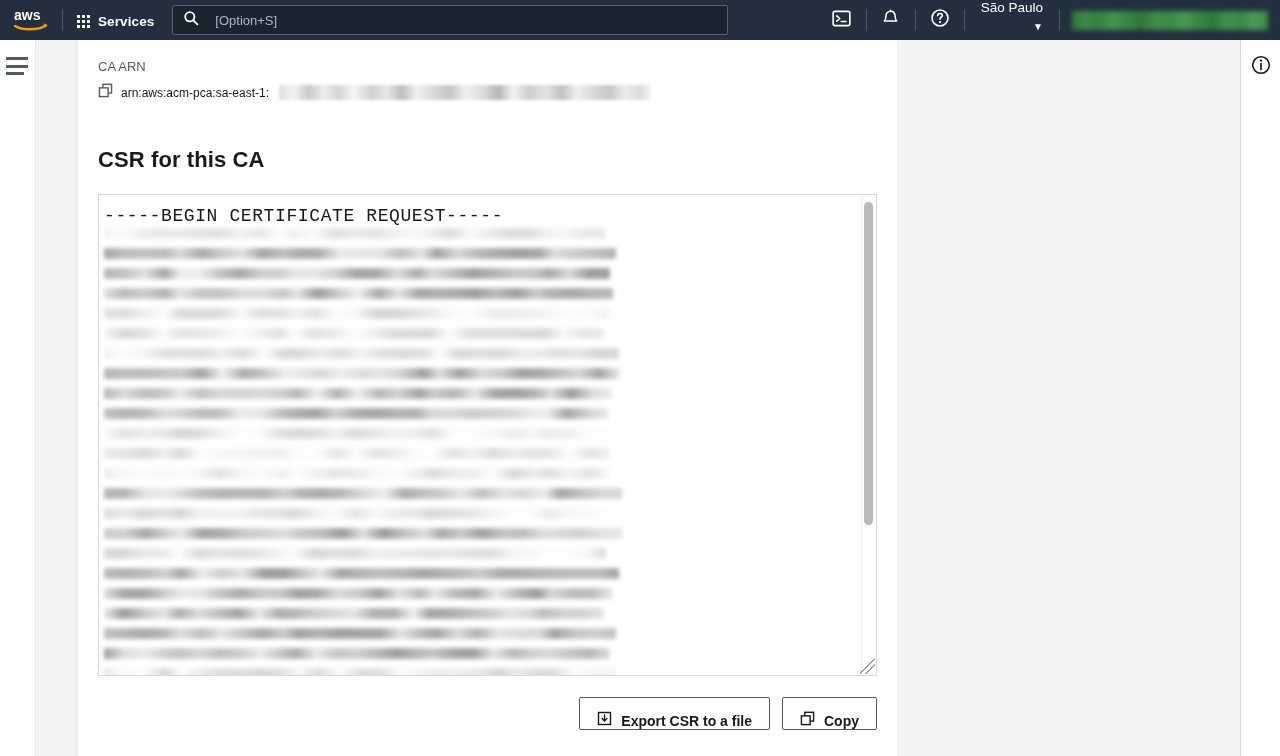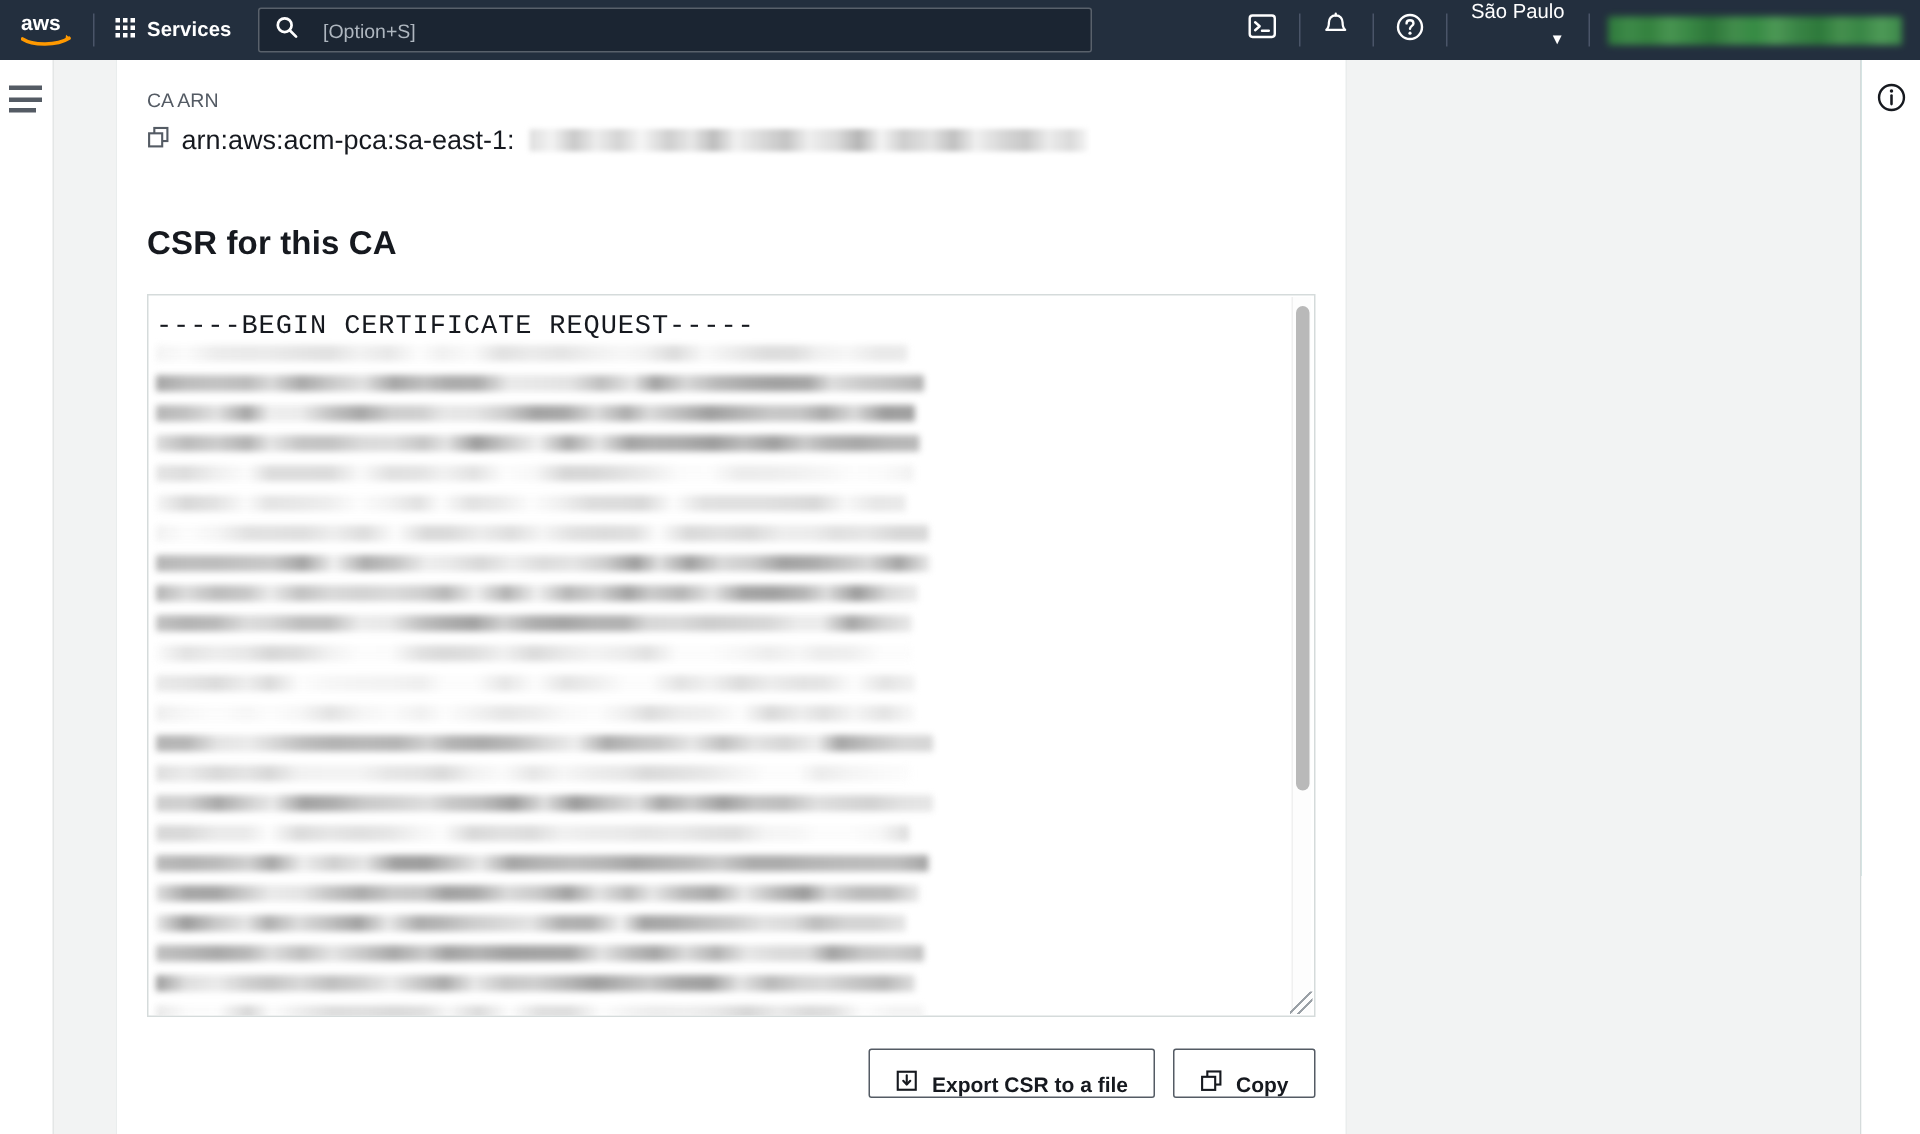--- a/index.html
+++ b/index.html
@@ -21,22 +21,22 @@
   .aws-logo {
     width: 62px; height: 40px;
     display: flex; align-items: center; justify-content: center;
     position: relative;
   }
   .aws-logo svg { display: block; }
   .nav-divider {
     width: 1px; height: 22px; background: #4a5568; flex: none;
   }
   .services-btn {
-    display: flex; align-items: flex-start; gap: 8px;
-    height: 40px; padding: 12px 12px 0 14px;
+    display: flex; align-items: center; gap: 8px;
+    height: 40px; padding: 2px 12px 0 14px;
     cursor: pointer;
   }
   .grid-icon {
     display: grid; grid-template-columns: repeat(3, 3px);
     grid-template-rows: repeat(3, 3px); gap: 2px;
   }
   .grid-icon i { background: #ffffff; display: block; width: 3px; height: 3px; }
   .services-label { font-size: 13.5px; font-weight: bold; letter-spacing: .1px; }
 
   .search-wrap {
@@ -123,21 +123,21 @@
     border-right: 1px solid #eaeded;
     padding: 18px 20px 0 20px;
   }
 
   .field-label {
     font-size: 13px; color: #545b64; line-height: 18px;
     margin-bottom: 7px; font-weight: normal;
   }
   .arn-row { display: flex; align-items: center; gap: 8px; }
   .copy-glyph { flex: none; cursor: pointer; display: block; }
-  .arn-text { font-size: 18px; color: #16191f; white-space: nowrap; }
+  .arn-text { font-size: 12px; color: #16191f; white-space: nowrap; }
   .arn-blur {
     width: 372px; height: 15px; margin-left: 2px;
     border-radius: 1px;
     background:
       linear-gradient(90deg,
         #dedede 0%, #f3f3f3 4%, #c9c9c9 8%, #ededed 12%, #d4d4d4 16%,
         #f6f6f6 20%, #cfcfcf 25%, #e8e8e8 29%, #bdbdbd 33%, #f1f1f1 37%,
         #d8d8d8 42%, #c4c4c4 46%, #efefef 50%, #dcdcdc 55%, #b5b5b5 59%,
         #f4f4f4 63%, #cecece 67%, #e3e3e3 72%, #c0c0c0 76%, #f0f0f0 80%,
         #d6d6d6 85%, #c8c8c8 89%, #ececec 93%, #dadada 97%, #f5f5f5 100%);

